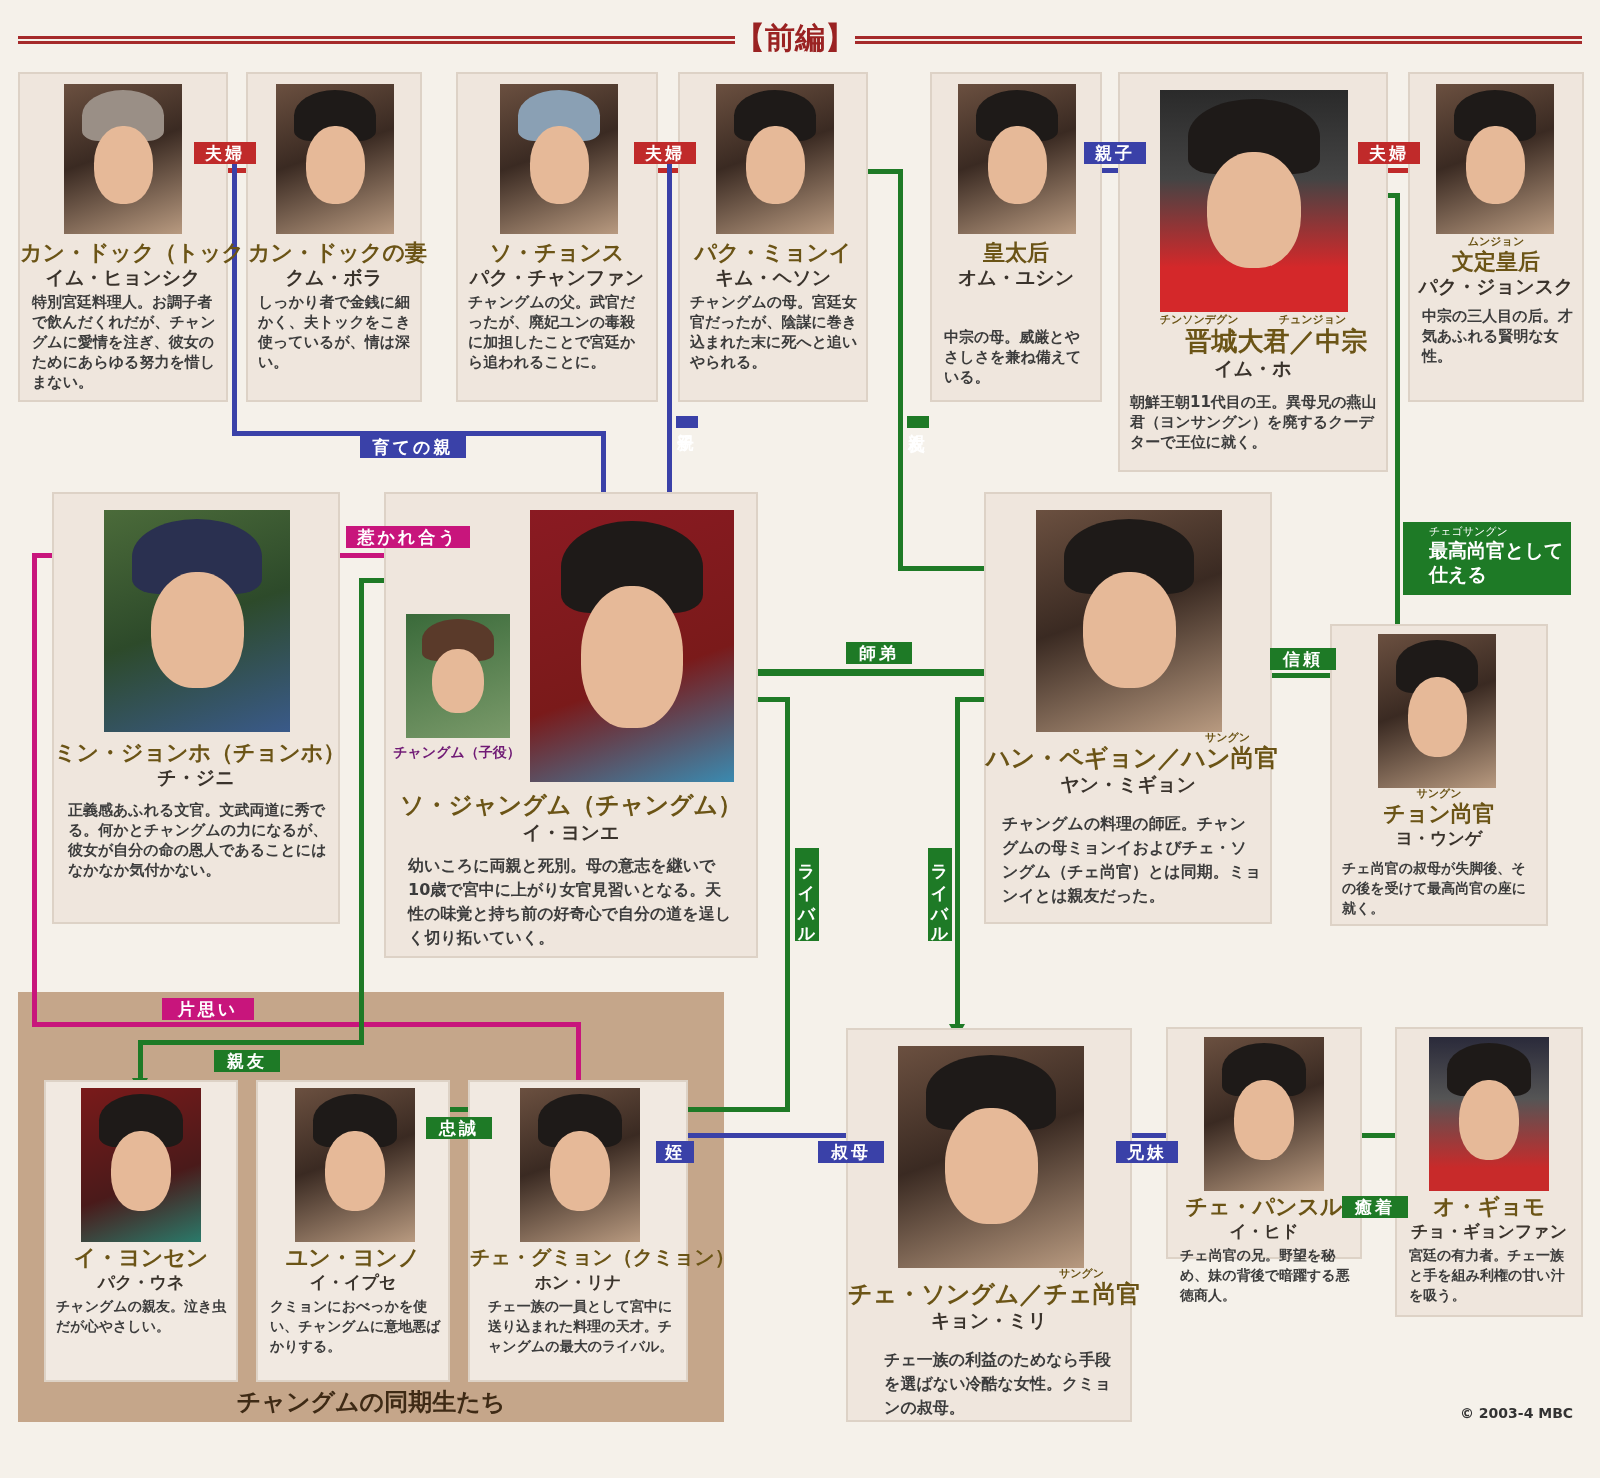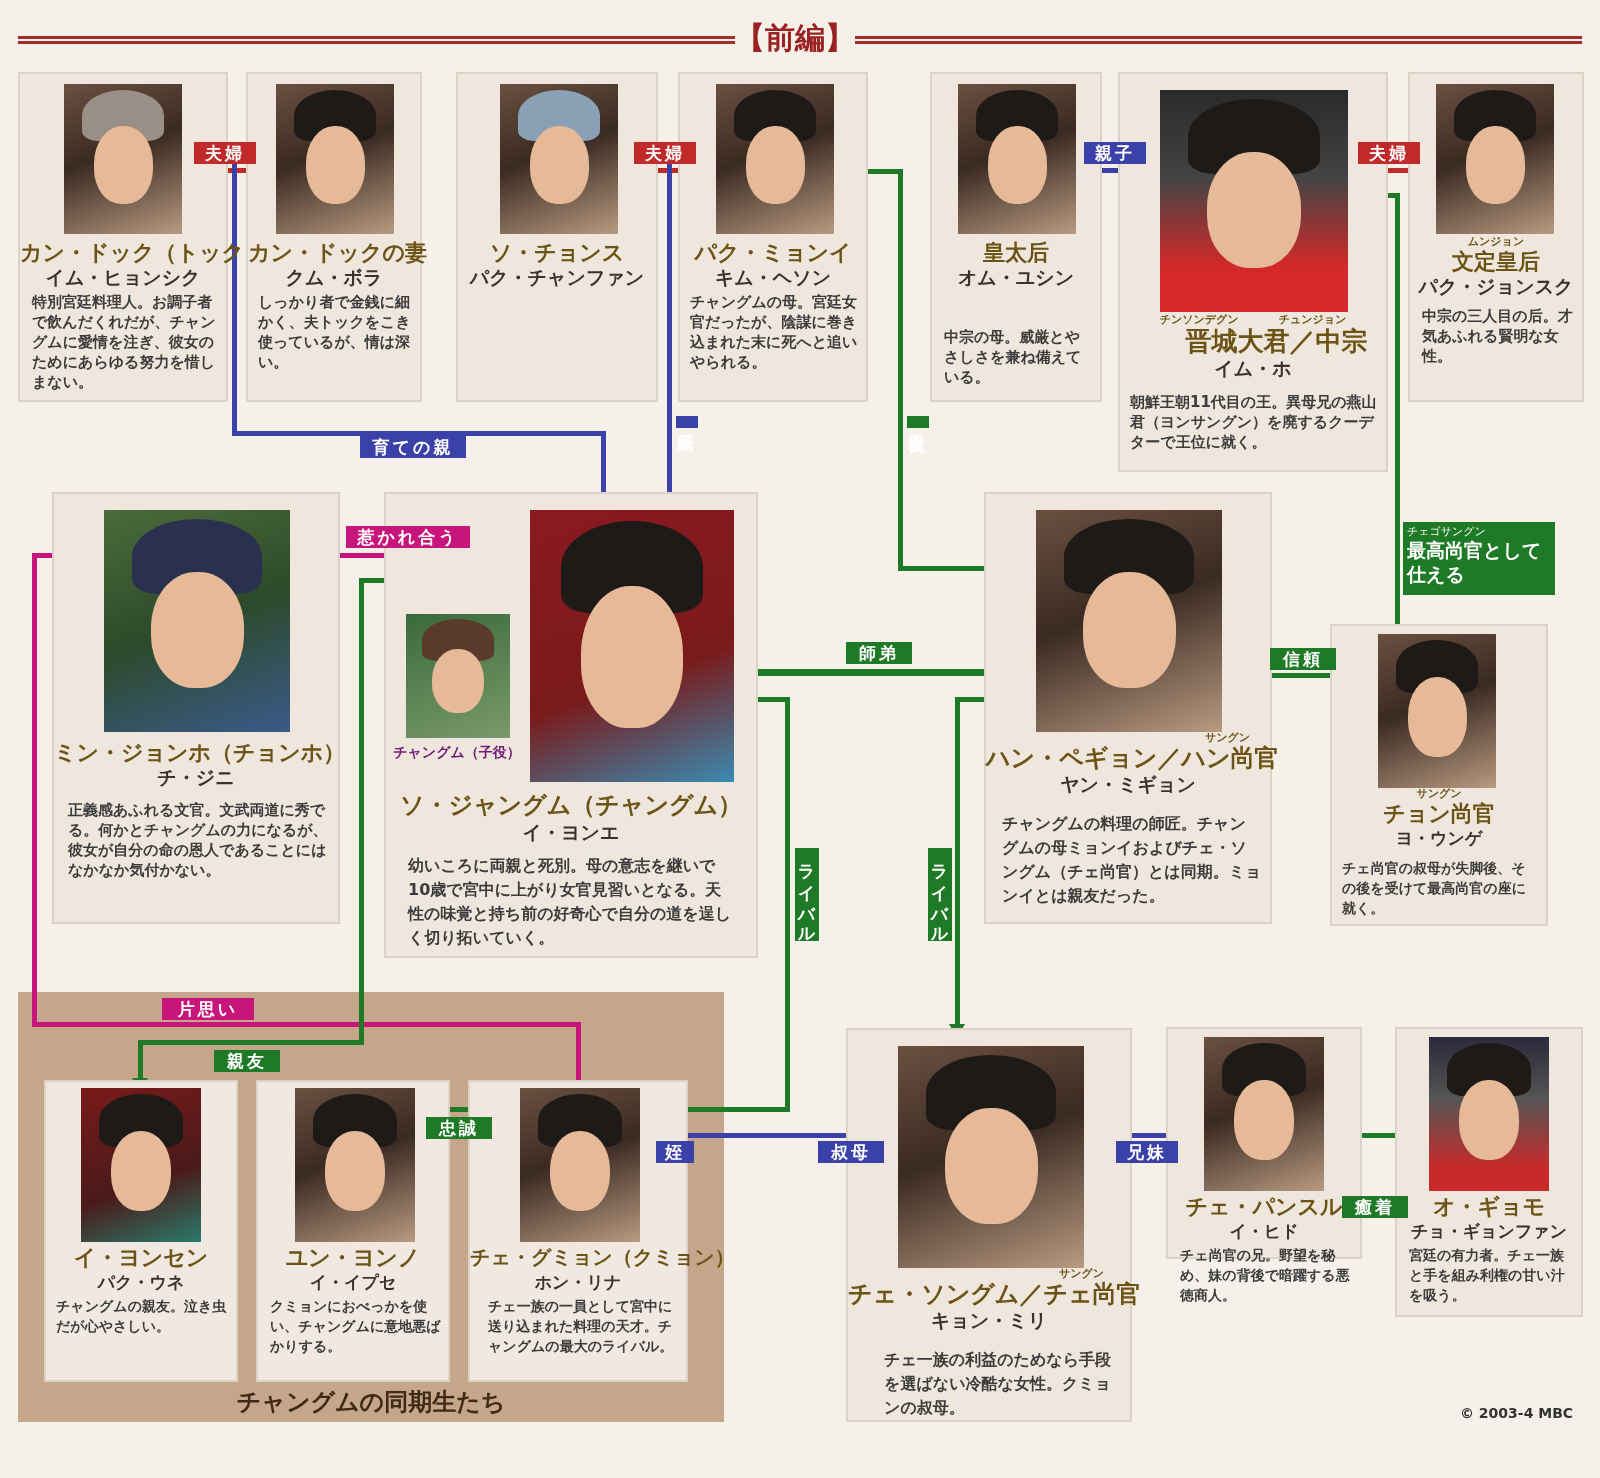--- a/index.html
+++ b/index.html
@@ -133,20 +133,21 @@
 
 <div class="card" style="left:456px;top:72px;width:202px;height:330px;">
   <div class="photo" style="left:42px;top:10px;width:118px;height:150px;">
       <div class="hair" style="background:#8aa0b4"></div>
       <div class="face"></div>
     </div>
   <div class="abs" style="left:0;right:0;top:165px;">
       <div class="role">ソ・チョンス</div>
       <div class="actor">パク・チャンファン</div>
     </div>
+  <div class="abs desc" style="left:10px;right:8px;top:218px;">チャングムの父。武官だったが、廃妃ユンの毒殺に加担したことで宮廷から追われることに。</div>
 </div>
 
 <div class="card" style="left:678px;top:72px;width:190px;height:330px;">
   <div class="photo" style="left:36px;top:10px;width:118px;height:150px;">
       <div class="hair"></div>
       <div class="face"></div>
     </div>
   <div class="abs" style="left:0;right:0;top:165px;">
       <div class="role">パク・ミョンイ</div>
       <div class="actor">キム・ヘソン</div>
@@ -326,21 +327,21 @@
 <div class="tag red" style="left:194px;top:142px;width:62px;">夫婦</div>
 <div class="tag red" style="left:634px;top:142px;width:62px;">夫婦</div>
 <div class="tag blue" style="left:1084px;top:142px;width:62px;">親子</div>
 <div class="tag red" style="left:1358px;top:142px;width:62px;">夫婦</div>
 <div class="tag blue" style="left:360px;top:436px;width:106px;">育ての親</div>
 <div class="tag blue v" style="left:676px;top:416px;width:22px;">親子</div>
 <div class="tag green v" style="left:907px;top:416px;width:22px;">親友</div>
 <div class="tag pink" style="left:346px;top:526px;width:124px;">惹かれ合う</div>
 <div class="tag green" style="left:846px;top:642px;width:66px;">師弟</div>
 <div class="tag green" style="left:1270px;top:648px;width:66px;">信頼</div>
-<div class="abs green" style="left:1403px;top:522px;width:152px;height:73px;color:#fff;padding:4px 4px;box-sizing:border-box;">
+<div class="abs green" style="left:1403px;top:522px;width:168px;height:73px;color:#fff;padding:4px 26px;box-sizing:border-box;">
   <div style="font-size:11px;line-height:12px;">チェゴサングン</div>
   <div style="font-size:19px;line-height:24px;font-weight:bold;width:140px;">最高尚官として仕える</div>
 </div>
 <div class="tag green v" style="left:795px;top:848px;width:24px;">ライバル</div>
 <div class="tag green v" style="left:928px;top:848px;width:24px;">ライバル</div>
 <div class="tag pink" style="left:162px;top:998px;width:92px;">片思い</div>
 <div class="tag green" style="left:214px;top:1050px;width:66px;">親友</div>
 <div class="tag green" style="left:426px;top:1117px;width:66px;">忠誠</div>
 <div class="tag blue" style="left:656px;top:1141px;width:38px;">姪</div>
 <div class="tag blue" style="left:818px;top:1141px;width:66px;">叔母</div>

